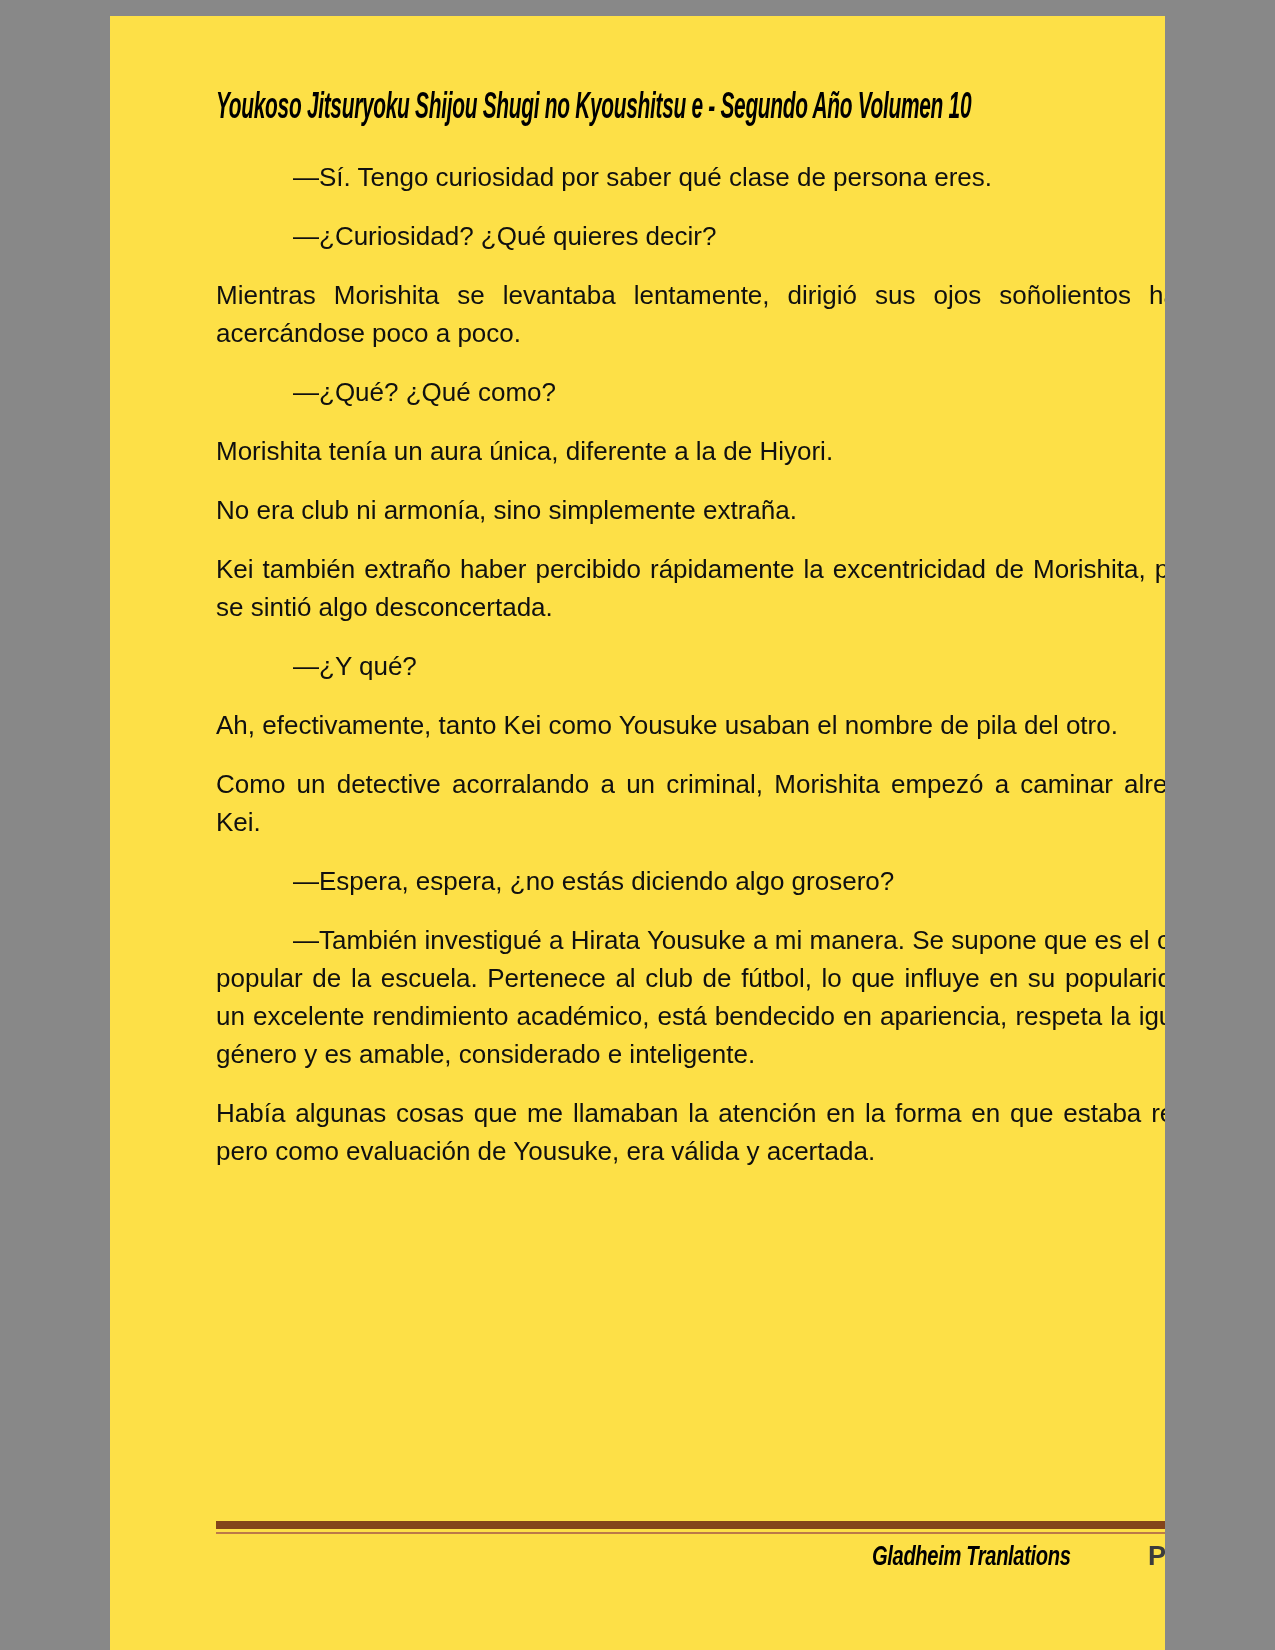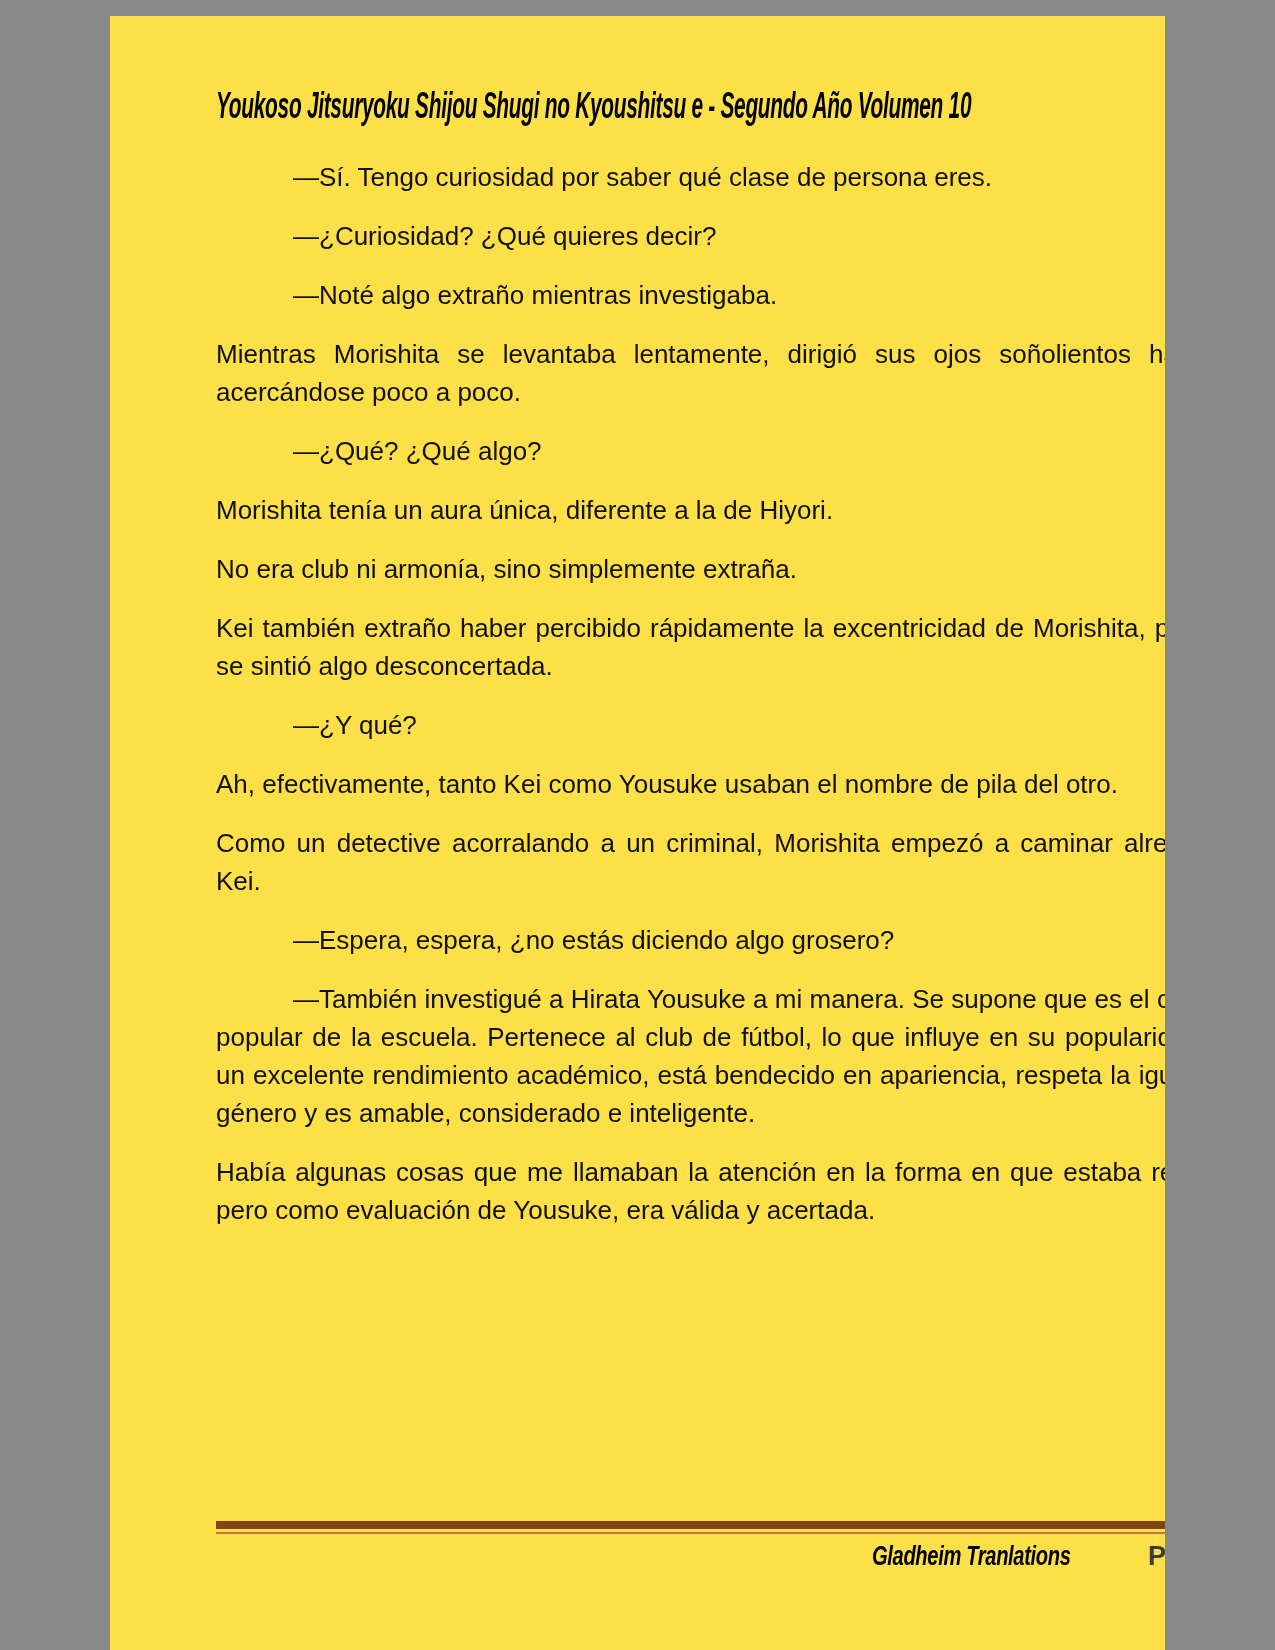--- a/index.html
+++ b/index.html
@@ -88,23 +88,22 @@
 <body>
 
 <div class="page">
 
   <div class="content">
     <div class="header-title">Youkoso Jitsuryoku Shijou Shugi no Kyoushitsu e - Segundo Año Volumen 10</div>
 
     <div class="body-text" id="paragraphs">
         <p class="para dialogue">—Sí. Tengo curiosidad por saber qué clase de persona eres.</p>
         <p class="para dialogue">—¿Curiosidad? ¿Qué quieres decir?</p>
-        <p class="para dialogue">—Noté algo extraño mientras investigaba.</p>
         <p class="para">Mientras Morishita se levantaba lentamente, dirigió sus ojos soñolientos hacia Kei, acercándose poco a poco.</p>
-        <p class="para dialogue">—¿Qué? ¿Qué algo?</p>
+        <p class="para dialogue">—¿Qué? ¿Qué como?</p>
         <p class="para">Morishita tenía un aura única, diferente a la de Hiyori.</p>
         <p class="para">No era club ni armonía, sino simplemente extraña.</p>
         <p class="para">Kei también extraño haber percibido rápidamente la excentricidad de Morishita, por lo que se sintió algo desconcertada.</p>
         <p class="para dialogue">—¿Y qué?</p>
         <p class="para">Ah, efectivamente, tanto Kei como Yousuke usaban el nombre de pila del otro.</p>
         <p class="para">Como un detective acorralando a un criminal, Morishita empezó a caminar alrededor de Kei.</p>
         <p class="para dialogue">—Espera, espera, ¿no estás diciendo algo grosero?</p>
         <p class="para dialogue">—También investigué a Hirata Yousuke a mi manera. Se supone que es el chico más popular de la escuela. Pertenece al club de fútbol, lo que influye en su popularidad, tiene un excelente rendimiento académico, está bendecido en apariencia, respeta la igualdad de género y es amable, considerado e inteligente.</p>
         <p class="para">Había algunas cosas que me llamaban la atención en la forma en que estaba redactado, pero como evaluación de Yousuke, era válida y acertada.</p>
       </div>

